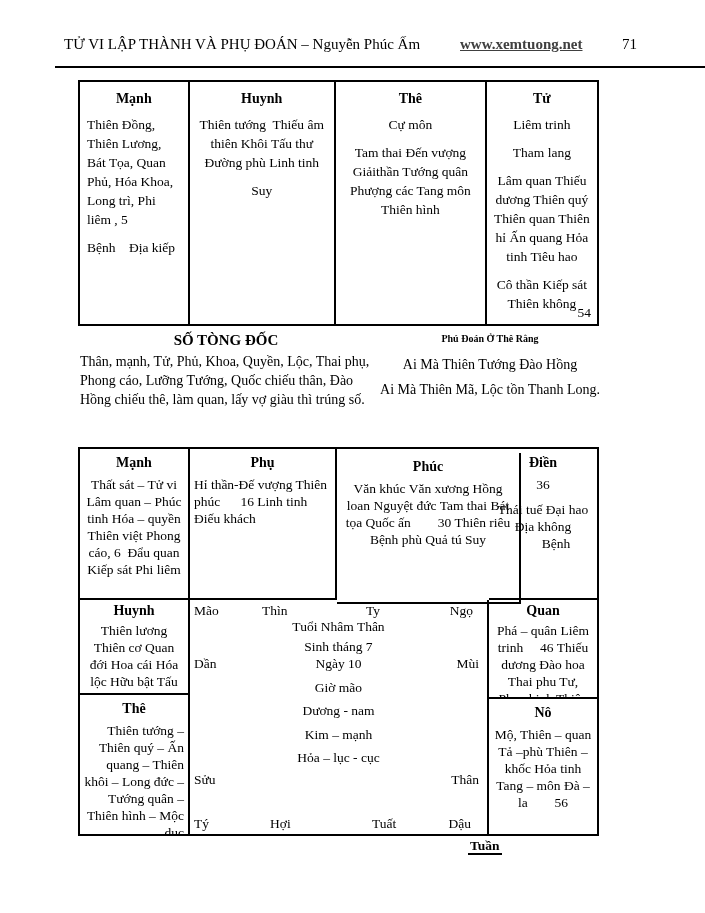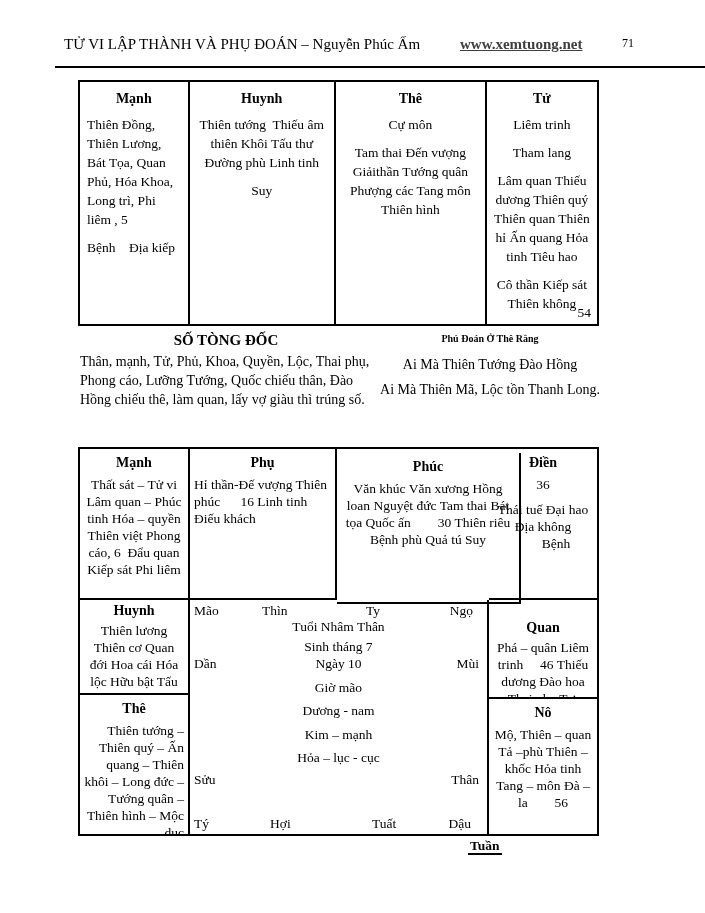--- a/index.html
+++ b/index.html
@@ -8,21 +8,21 @@
     width:705px;height:913px;
     background:#ffffff;
     font-family:"Liberation Serif","DejaVu Serif",serif;
     color:#000;
     overflow:hidden;
   }
   
   .hdr-title{position:absolute;left:64px;top:36px;font-size:15px;white-space:nowrap;}
   .hdr-link{position:absolute;left:460px;top:36px;font-size:15px;font-weight:bold;
     color:#404040;text-decoration:underline;cursor:pointer;white-space:nowrap;}
-  .hdr-page{position:absolute;left:622px;top:36px;font-size:12px;}
+  .hdr-page{position:absolute;left:622px;top:36px;font-size:15px;}
   .hdr-rule{position:absolute;left:55px;right:0;top:66px;border-top:2px solid #000;height:0;}
   
   .ttable{position:absolute;left:78px;top:80px;width:521px;height:246px;
     border:2px solid #000;box-sizing:border-box;display:flex;}
   .tcell{border-right:2px solid #000;box-sizing:border-box;padding:5px 5px 3px;
     font-size:13.5px;line-height:19px;overflow:hidden;position:relative;}
   .tcell:last-child{border-right:none;}
   .tc1{width:21.2%;}
   .tc2{width:28.3%;text-align:center;}
   .tc3{width:29.2%;text-align:center;}
@@ -53,21 +53,21 @@
   .b-phuc{left:257px;top:4px;width:184px;height:151px;border-right:2px solid #000;
     border-bottom:2px solid #000;text-align:center;}
   .b-dien{left:409px;top:0;right:0;height:151px;border-bottom:2px solid #000;text-align:center;}
   .b-dien .dline1{margin:2px 0 8px;}
   .b-dien .dline3{text-indent:26px;}
   .b-huynh{left:0;top:151px;width:110px;height:95px;border-right:2px solid #000;
     border-bottom:2px solid #000;text-align:center;padding-top:1px;}
   .b-huynh .bhead{margin:1px 0 3px;}
   .b-the{left:0;top:246px;width:110px;bottom:0;border-right:2px solid #000;text-align:right;}
   .b-quan{left:409px;top:151px;right:0;height:99px;border-bottom:2px solid #000;
-    text-align:center;padding-top:18px;}
+    text-align:center;padding-top:1px;}
   .b-quan .bhead{margin:1px 0 3px;}
   .b-no{left:409px;top:250px;right:0;bottom:0;text-align:center;}
   .b-center{left:110px;top:151px;width:299px;bottom:0;border-right:2px solid #000;padding:0;}
   .zlab{position:absolute;font-size:13.5px;white-space:nowrap;}
   .zline{position:absolute;left:0;width:100%;text-align:center;font-size:13.5px;}
   
   .tuan{position:absolute;left:468px;top:838px;font-weight:bold;font-size:13.5px;
     border-bottom:2px solid #000;line-height:15px;padding:0 2px;}
 </style>
 </head>

